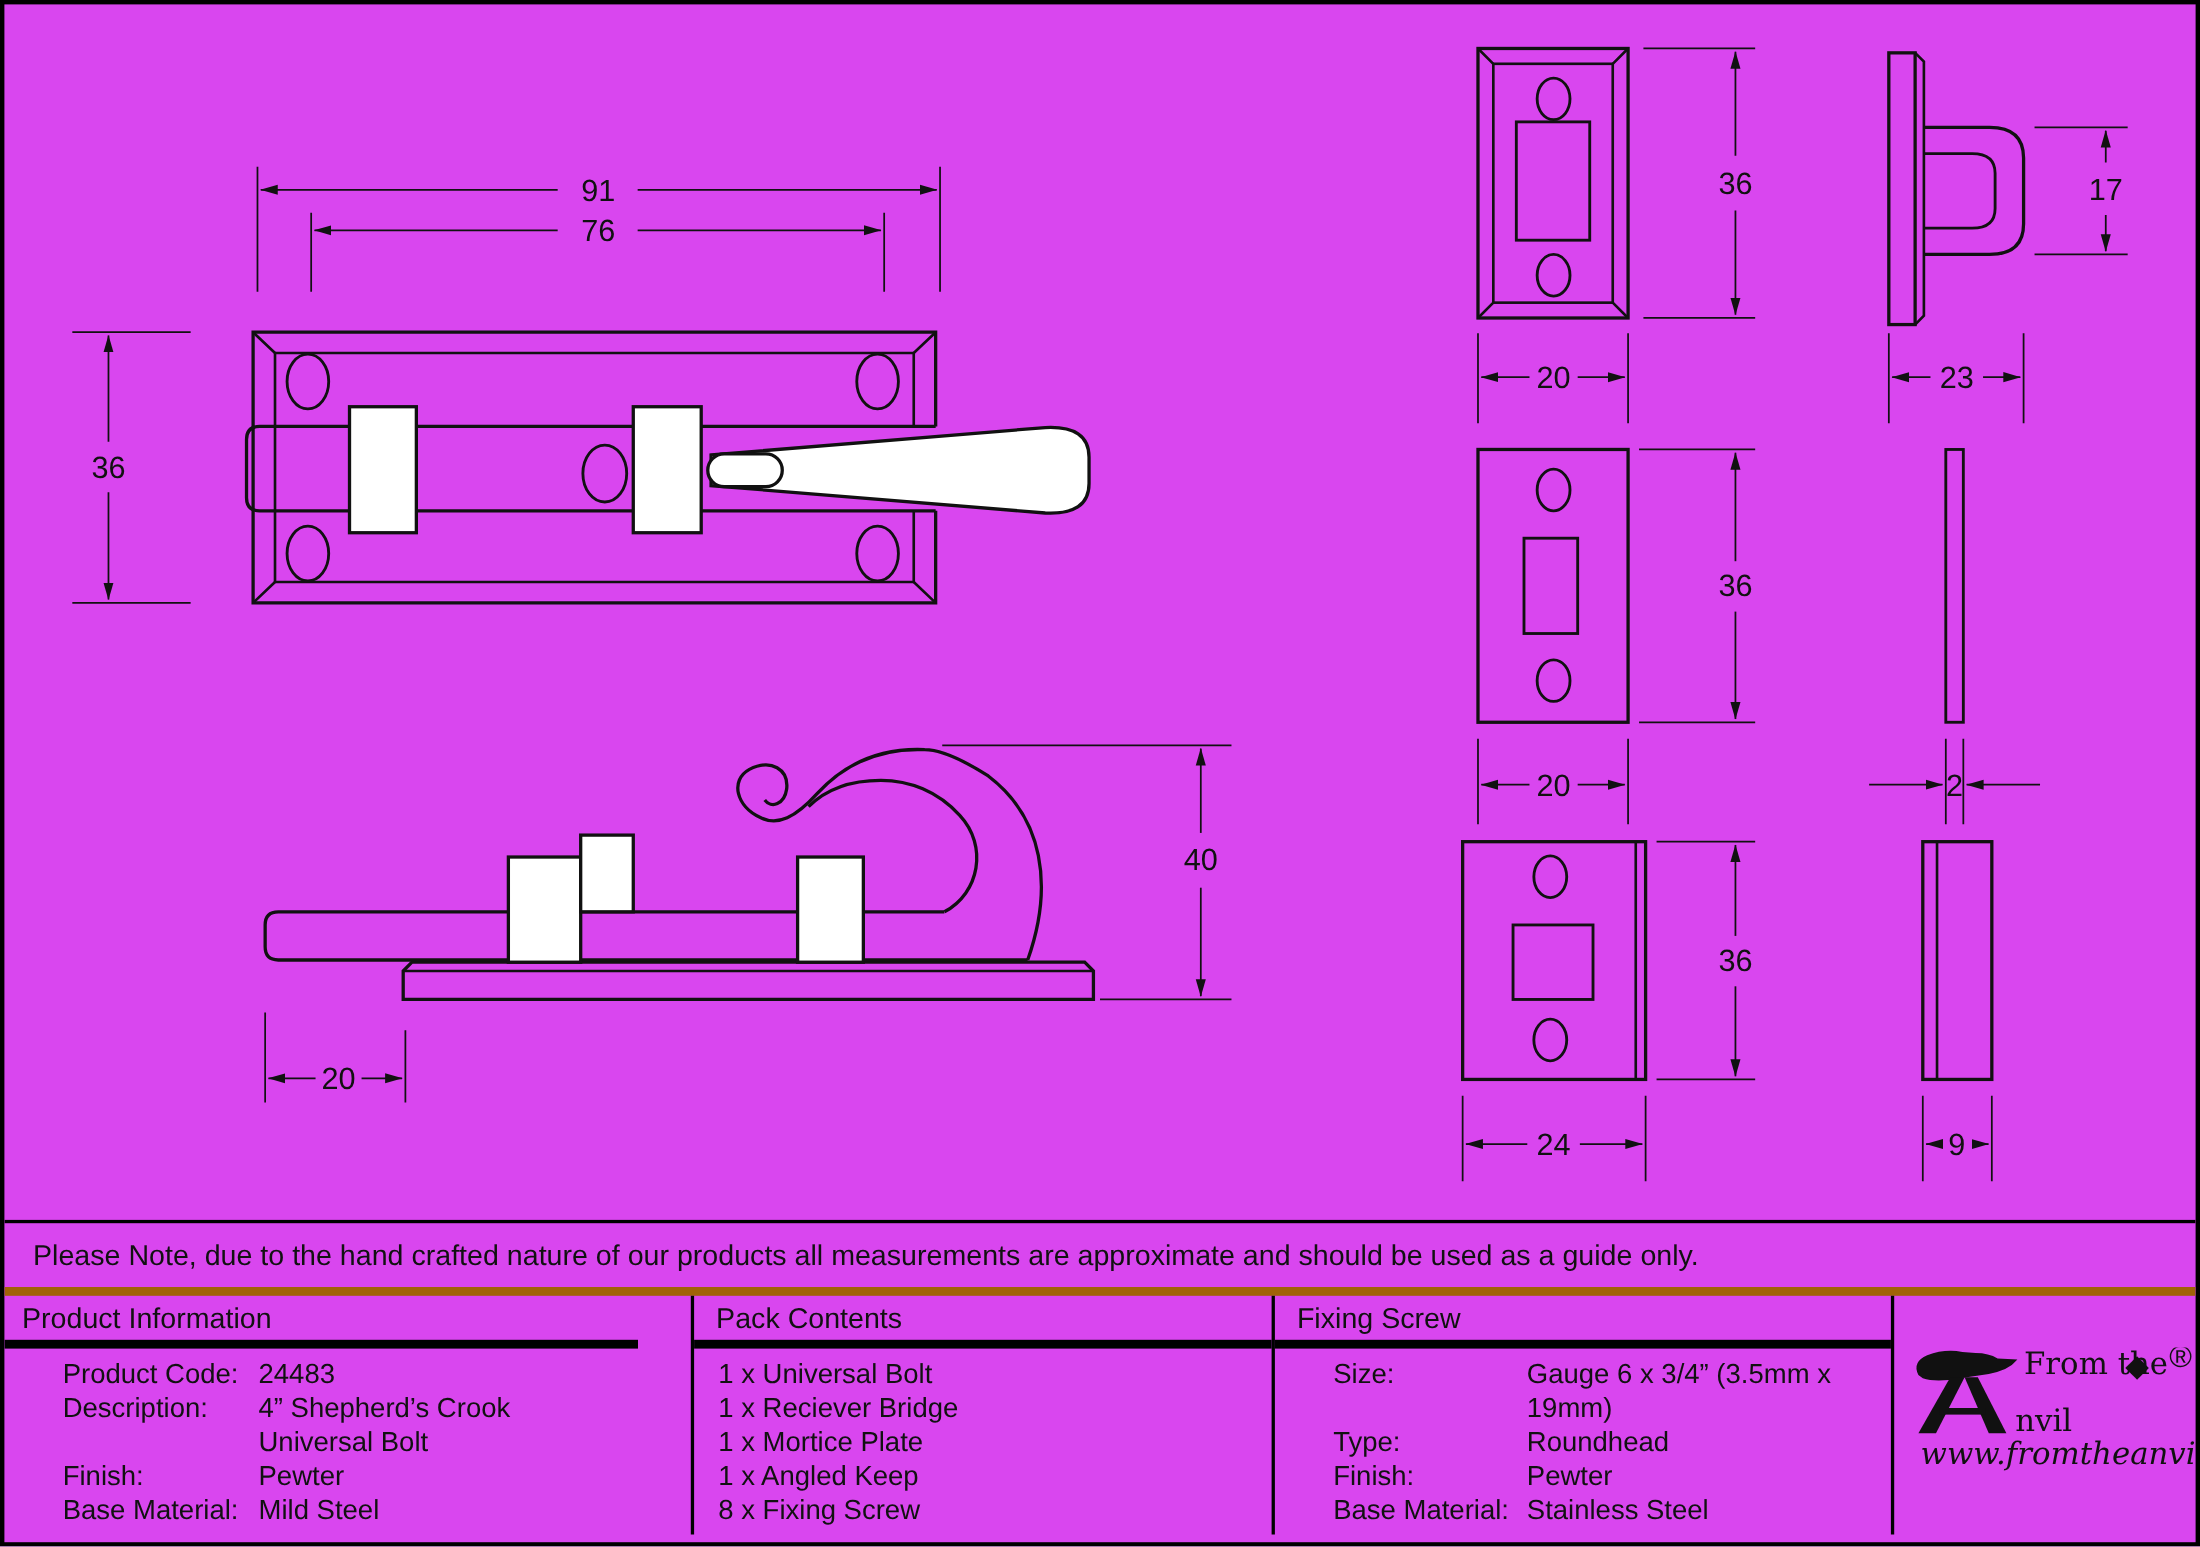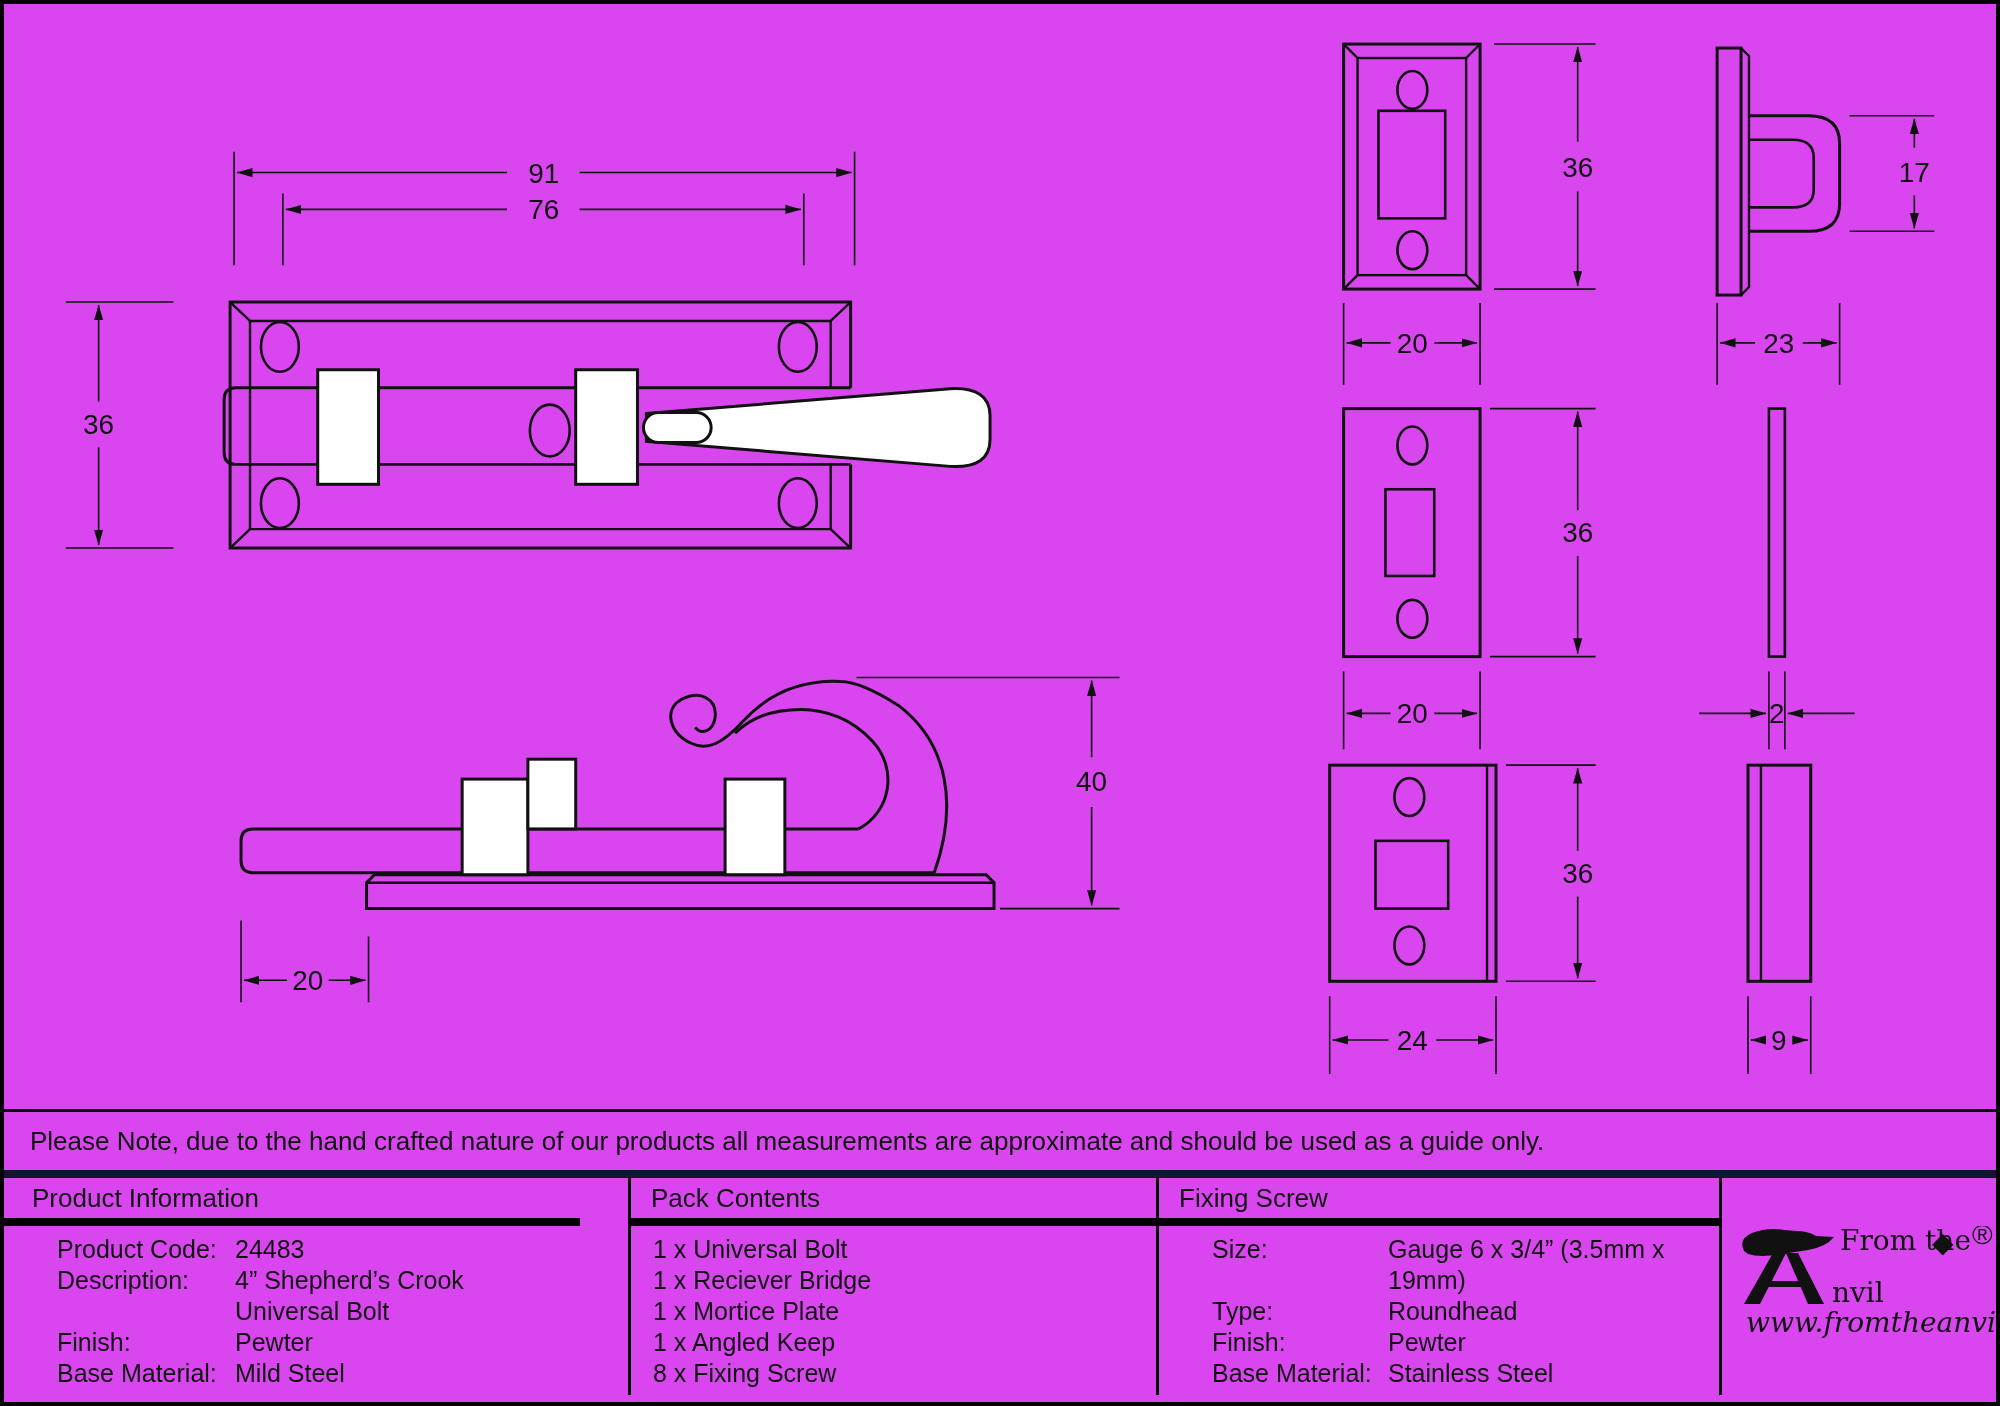--- a/index.html
+++ b/index.html
@@ -5,36 +5,36 @@
   * { margin:0; padding:0; box-sizing:border-box; }
   html,body { background:#fff; }
   body { font-family:"Liberation Sans", sans-serif; color:#111; }
   .sheet {
     position:relative; width:2000px; height:1406px;
     border:4px solid #000; background:#d946ef; overflow:hidden;
   }
   .drawing { height:1108px; border-bottom:3px solid #000; }
   .drawing svg { display:block; }
   .note-bar {
-    height:66px; border-bottom:8px solid #0f172a;
+    height:66px; border-bottom:8px solid #a16207;
     display:flex; align-items:center; padding-left:26px;
     font-size:26px;
   }
   .spec { display:flex; height:217px; }
   .col { position:relative; }
   .col + .col { border-left:3px solid #000; }
   .col-product { width:576px; }
   .col-pack    { width:528px;margin-left:48px; }
   .col-fix     { width:563px; }
   .col-logo    { flex:1; display:flex; align-items:center; justify-content:flex-end; }
   .hdr {
     height:48px; border-bottom:8px solid #000;
     display:flex; align-items:center; font-size:26px; padding-left:20px;
   }
-  .col-product .hdr { padding-left:28px; }
+  .col-product .hdr { padding-left:16px; }
   .body { padding-top:8px; font-size:25px; }
   .kv { display:grid; grid-template-columns:178px 1fr; padding-left:26px; line-height:31px;margin-left:27px; }
   .kv .val { padding-right:30px; max-width:375px; }
   .col-fix .kv { grid-template-columns:176px 1fr; }
   .list { padding-left:22px; line-height:31px; }
   .logo-wrap { position:relative; width:260px; }
   svg text { font-family:"Liberation Sans", sans-serif; font-size:28px; fill:#111; }
   .logo-top { font-family:"DejaVu Serif", serif; }
 </style>
 </head>

